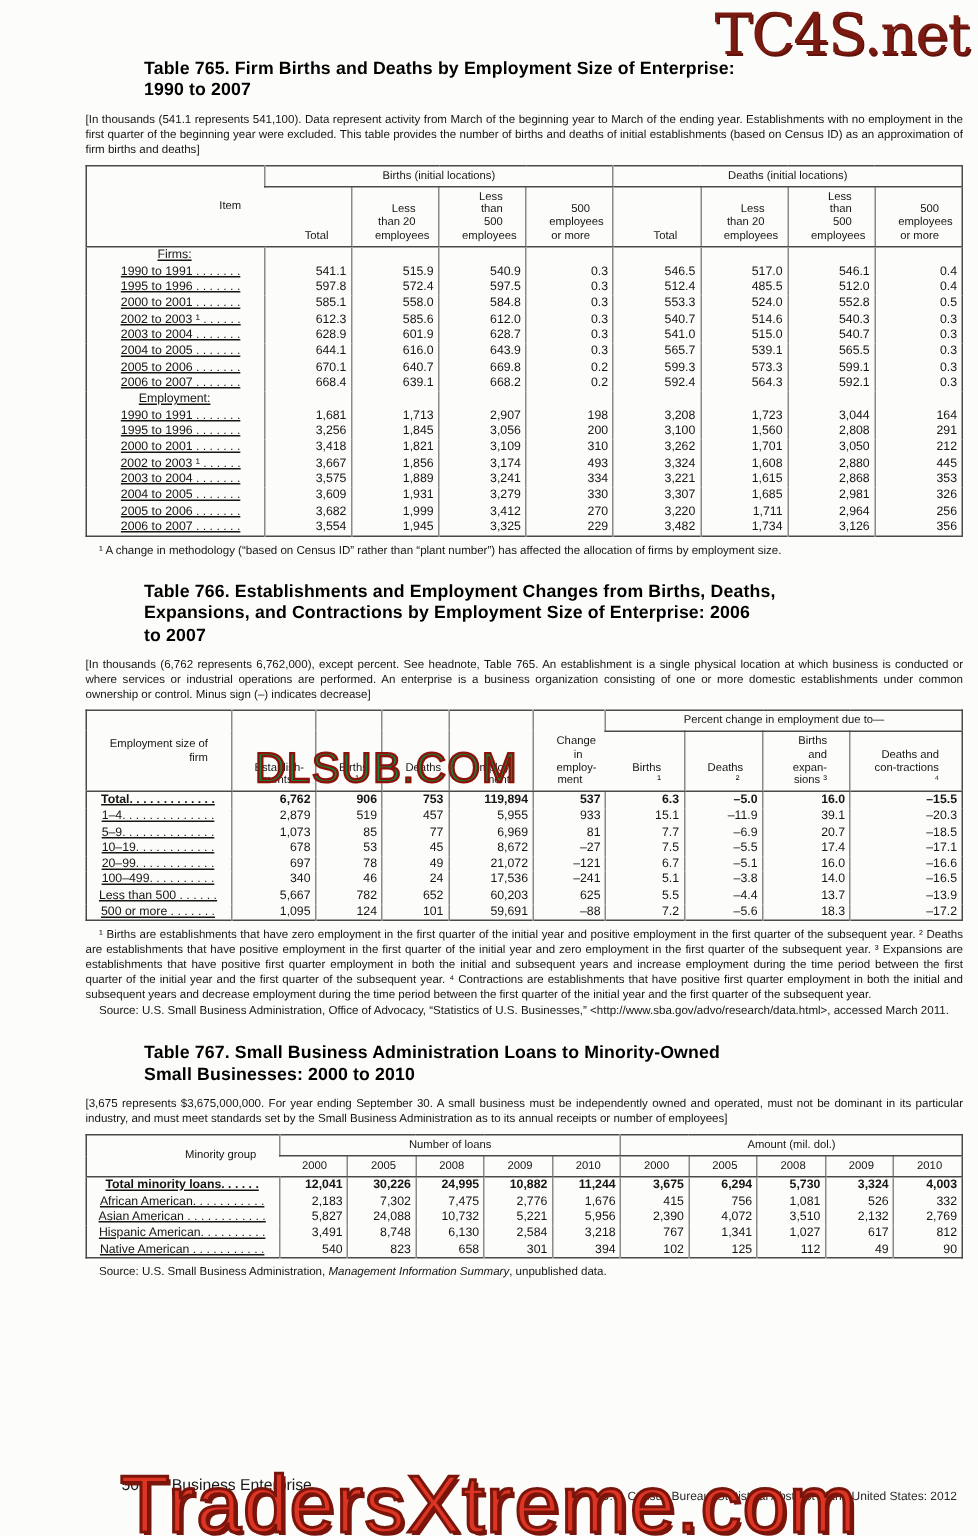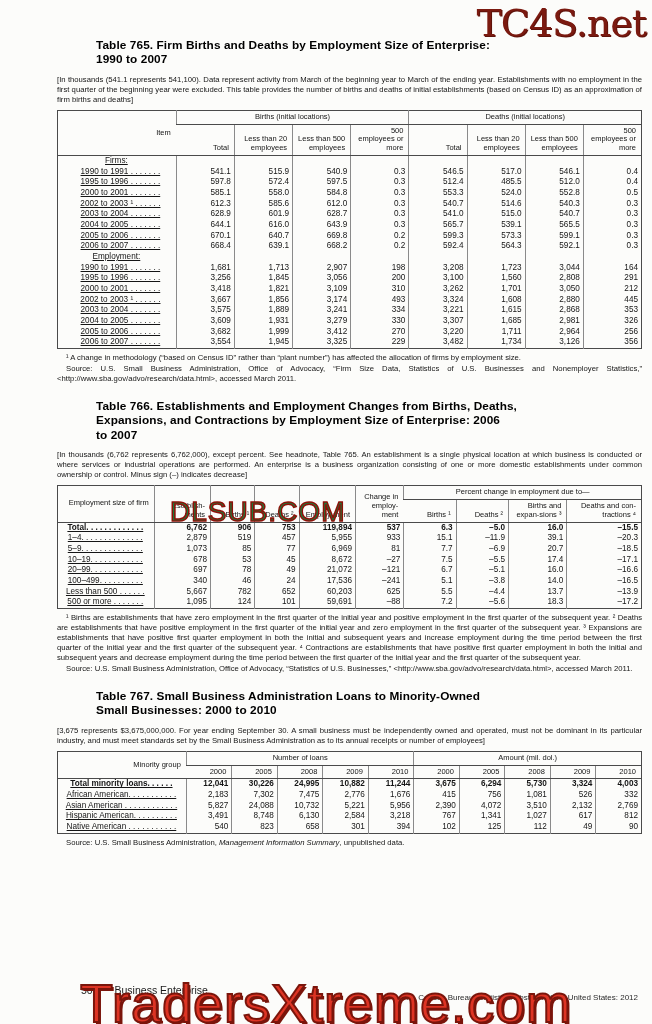--- a/index.html
+++ b/index.html
@@ -14,21 +14,21 @@
   .tbl-title { font-size:11.8px; font-weight:bold; line-height:1.22; color:#000; letter-spacing:0.1px;margin-left:39px; }
   .tbl-note { font-size:7.7px; line-height:1.3; margin-top:8px; text-align:justify; }
   .data-table {
     width:100%; border-collapse:collapse; table-layout:fixed;
     margin-top:5px; border:1px solid #4a4a4a;
   }
   .data-table th, .data-table td { border-left:1px solid #8a8a8a; }
   .data-table th:first-child, .data-table td:first-child { border-left:none; }
   .data-table thead th {
     font-weight:normal; font-size:7.5px; line-height:1.18;
-    padding:2px 5px; vertical-align:bottom; border-bottom:1px solid #4a4a4a;
+    padding:2px 15px; vertical-align:bottom; border-bottom:1px solid #4a4a4a;
     text-align:right;
   }
   .group-head { text-align:center !important; vertical-align:middle !important; }
   .stub-head { text-align:center; vertical-align:middle !important; }
   .data-table tbody td { font-size:8.2px; line-height:1.3; padding:0 3px; }
   .num { text-align:right; white-space:nowrap; overflow:hidden; }
   .stub { text-align:center; white-space:nowrap; overflow:hidden; padding-left:2px !important;text-decoration:underline; }
   .stub.indented { padding-left:10px !important; }
   .bold-row td { font-weight:bold; }
   .gap-above td { padding-top:5px; }
@@ -290,21 +290,20 @@
               <td class="num">3,482</td>
               <td class="num">1,734</td>
               <td class="num">3,126</td>
               <td class="num">356</td>
             </tr>
           </tbody>
       </table>
 
       <div class="fn-block">
         <p class="fn">¹ A change in methodology (“based on Census ID” rather than “plant number”) has affected the allocation of firms by employment size.</p>
-        <p class="fn">Source: U.S. Small Business Administration, Office of Advocacy, “Firm Size Data, Statistics of U.S. Businesses and Nonemployer Statistics,” &lt;http://www.sba.gov/advo/research/data.html&gt;, accessed March 2011.</p>
       </div>
     </section>
 
     <section class="sec">
       <div class="tbl-title">
         <div>Table 766. Establishments and Employment Changes from Births, Deaths,</div>
         <div>Expansions, and Contractions by Employment Size of Enterprise: 2006</div>
         <div>to 2007</div>
       </div>
       <p class="tbl-note">[In thousands (6,762 represents 6,762,000), except percent. See headnote, Table 765. An establishment is a single physical location at which business is conducted or where services or industrial operations are performed. An enterprise is a business organization consisting of one or more domestic establishments under common ownership or control. Minus sign (–) indicates decrease]</p>

